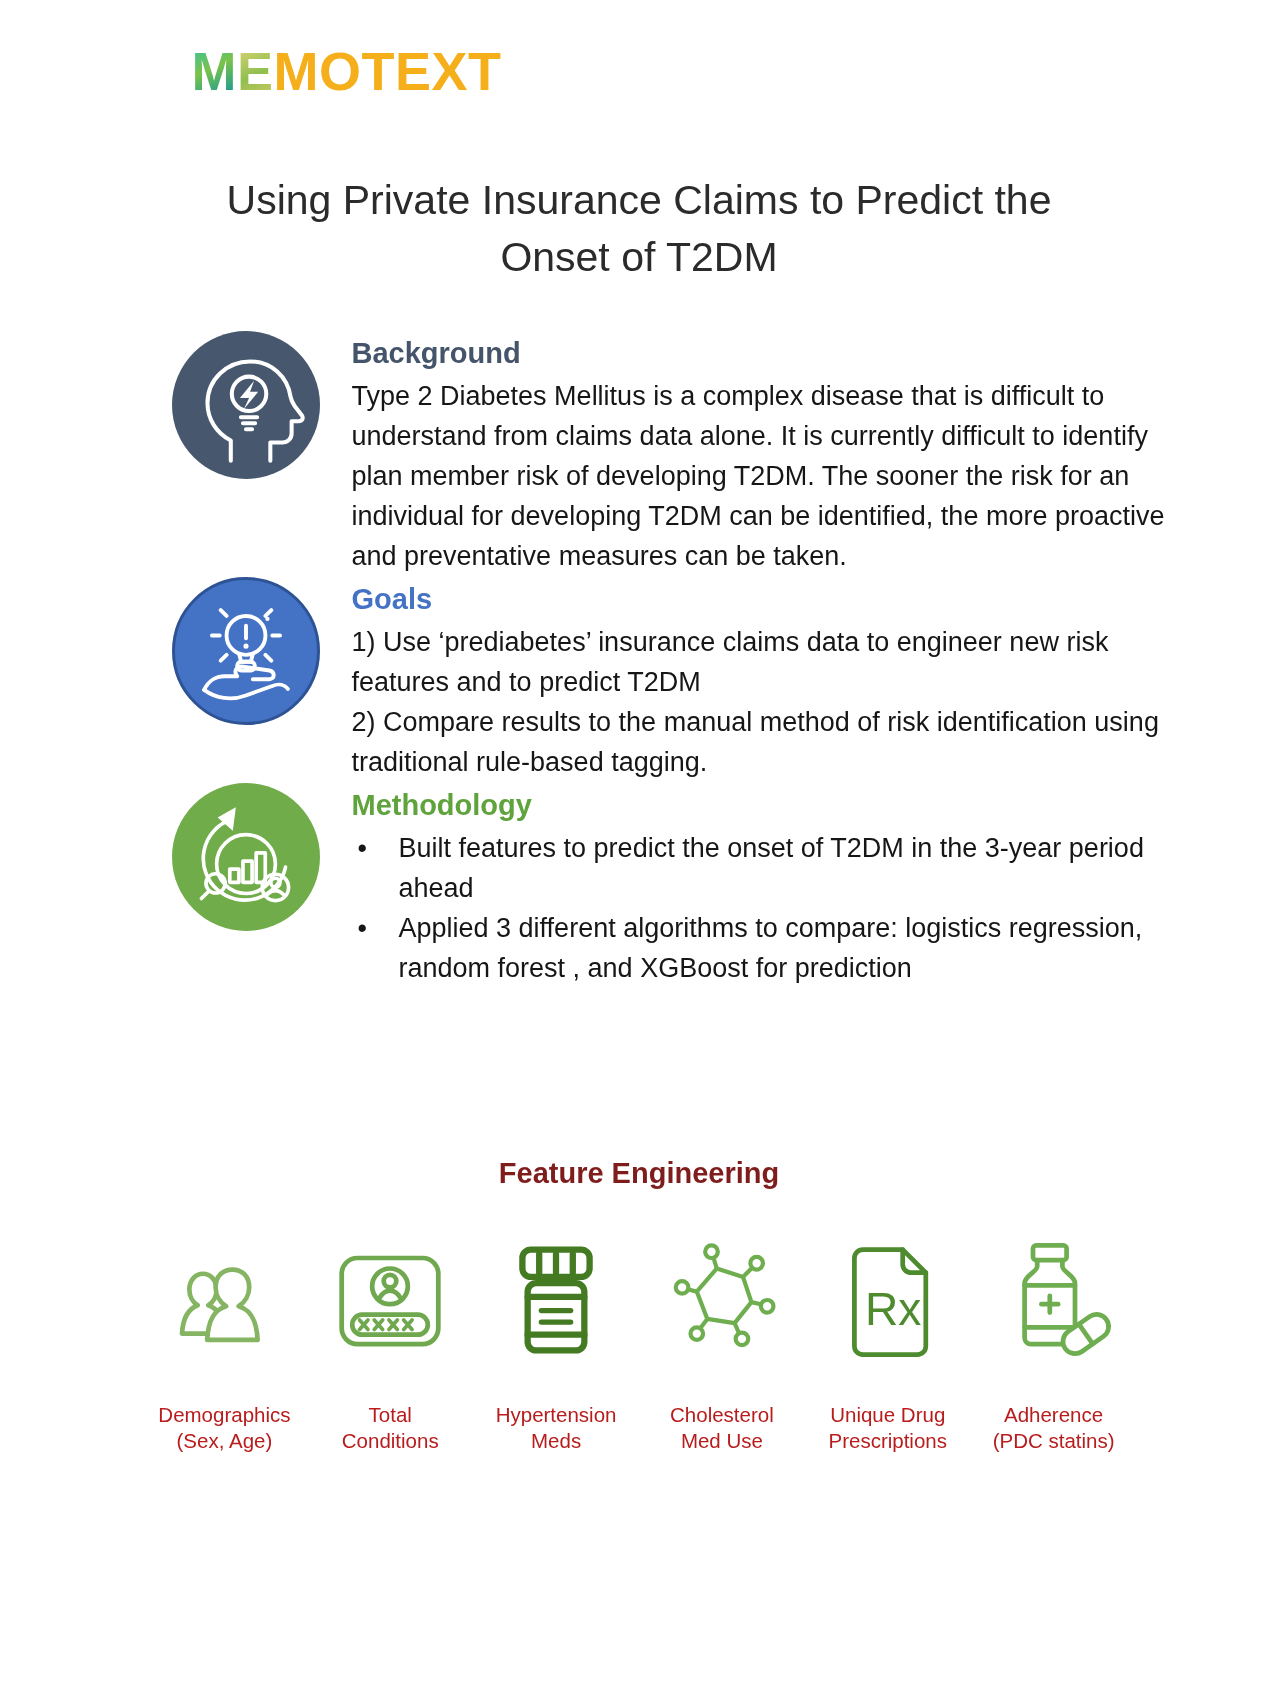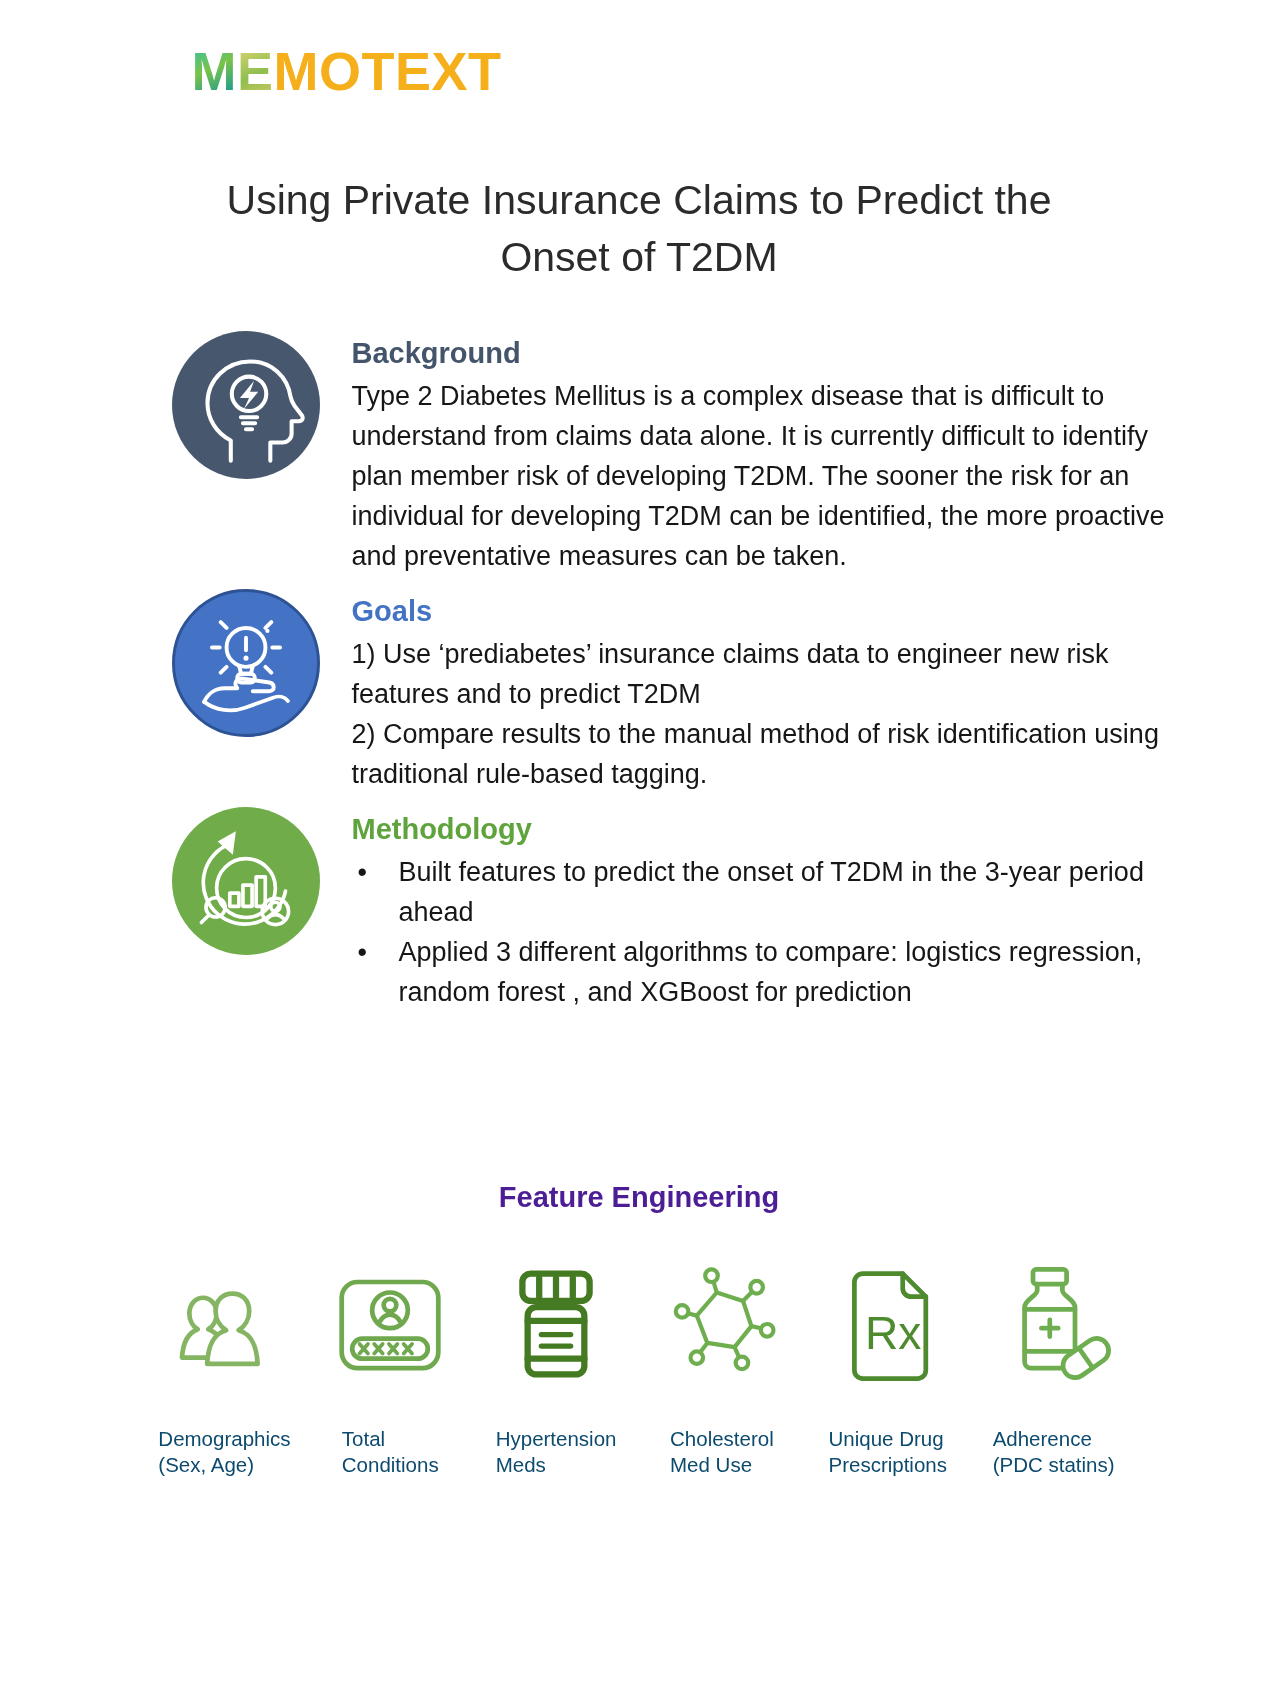--- a/index.html
+++ b/index.html
@@ -49,21 +49,21 @@
   }
 
   
   .sections { margin-top: 46px; }
   .section {
     display: flex;
     align-items: flex-start;
     padding-left: 60px;
     gap: 32px;
   }
-  .section + .section { margin-top: 12px; }
+  .section + .section { margin-top: 0; }
   .sec-goals { margin-top: 56px; }
   .sec-methodology { margin-top: 68px; }
 
   .badge {
     flex: 0 0 148px;
     width: 148px; height: 148px;
     border-radius: 50%;
     display: flex; align-items: center; justify-content: center;
   }
   .badge svg { width: 148px; height: 148px; }
@@ -94,21 +94,21 @@
     position: absolute;
     left: 6px; top: 0;
   }
 
   
   .fe-title {
     margin-top: 168px;
     text-align: center;
     font-size: 29px;
     font-weight: 700;
-    color: #4c1d95;
+    color: #7f1d1d;
   }
   .features {
     margin-top: 42px;
     padding: 0 30px;
     display: grid;
     grid-template-columns: repeat(6, 1fr);
   }
   .feature {
     display: flex;
     flex-direction: column;
@@ -116,22 +116,22 @@
   }
   .feature .f-icon {
     height: 136px;
     display: flex; align-items: center; justify-content: center;
   }
   .feature .f-icon svg { width: 126px; height: 126px; }
   .feature-label {
     margin-top: 34px;
     font-size: 20.5px;
     line-height: 1.3;
-    color: #0c4a6e;
-    text-align: left;
+    color: #b91c1c;
+    text-align: center;
     white-space: pre-line;
   }
 </style>
 </head>
 <body>
 
 <div class="page">
 
   <div class="logo">
     <span class="lg-m">M</span><span class="lg-e">E</span><span class="lg-rest">MOTEXT</span>

